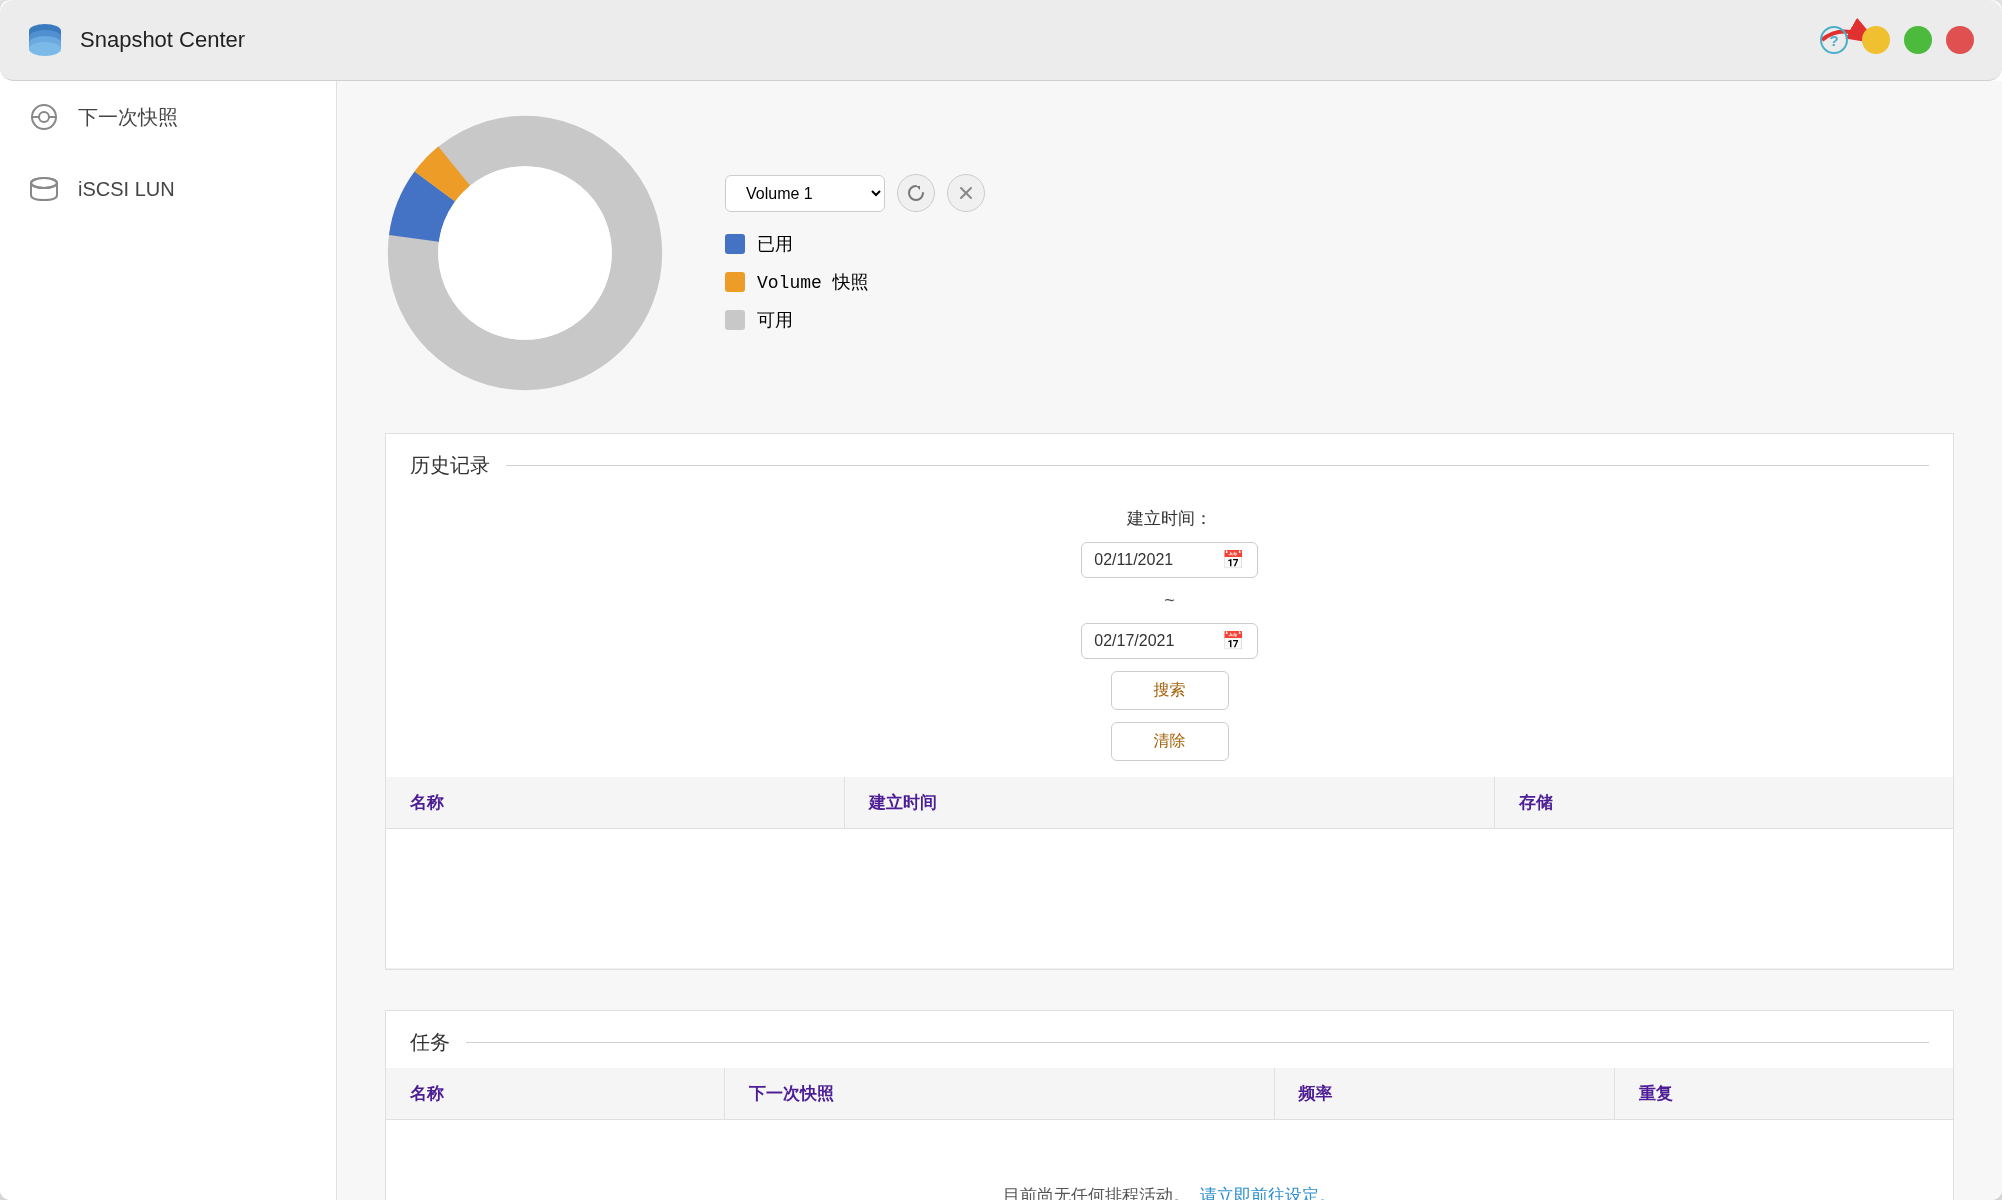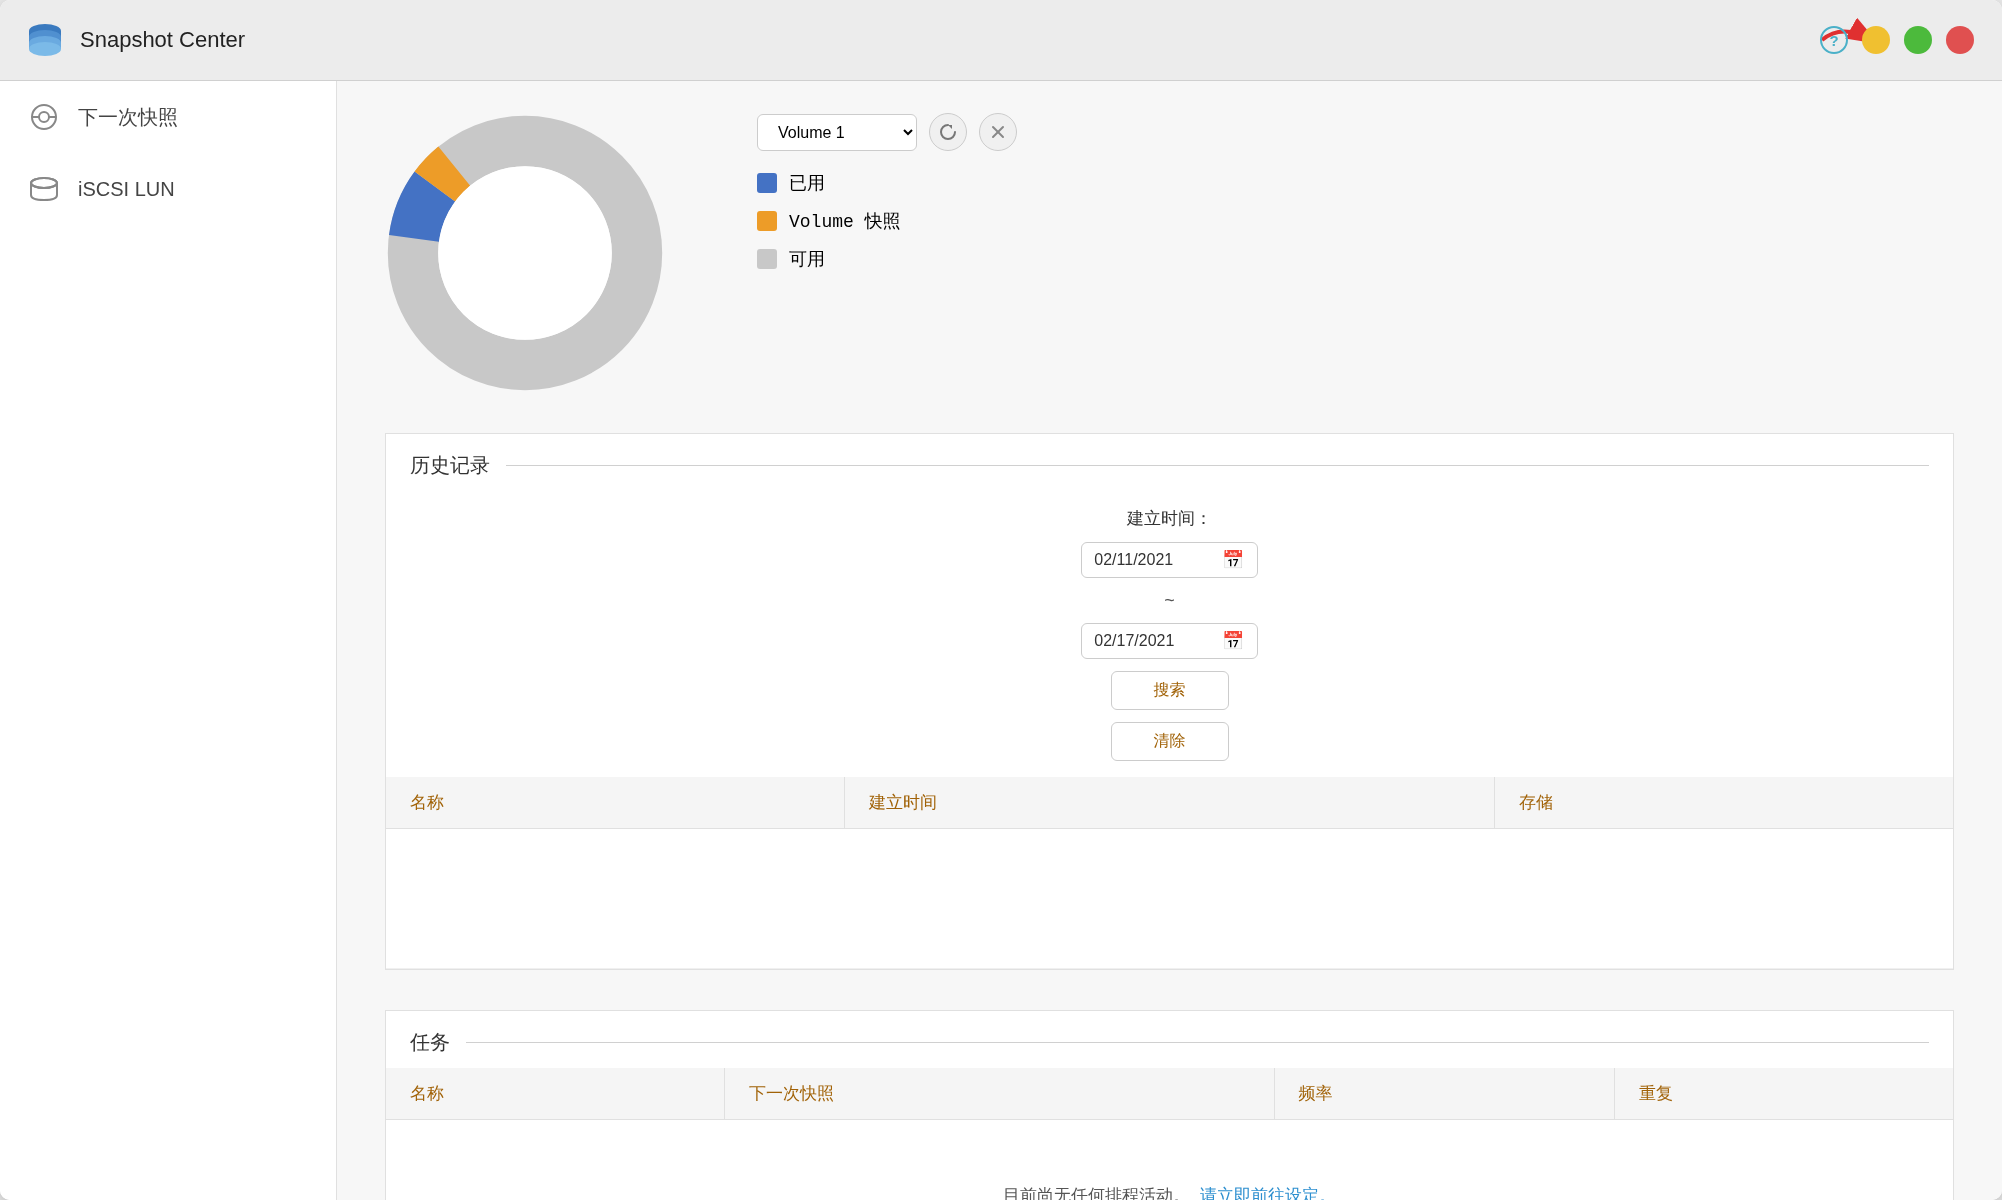--- a/index.html
+++ b/index.html
@@ -24,20 +24,21 @@
 
     
     .title-bar {
       display: flex;
       align-items: center;
       background: #ececec;
       height: 81px;
       padding: 0 24px;
       border-bottom: 1px solid #d0d0d0;
       position: relative;
+      border-radius: 14px;
     }
     .title-bar-left {
       display: flex;
       align-items: center;
       gap: 14px;
     }
     .app-icon {
       width: 42px;
       height: 42px;
     }
@@ -127,22 +128,23 @@
     .right-panel {
       flex: 1;
       background: #f7f7f7;
       overflow-y: auto;
       padding: 32px 48px 48px 48px;
     }
 
     
     .chart-area {
       display: flex;
+      align-items: center;
       margin-bottom: 40px;
-      gap: 92px;
+      gap: 60px;
     }
 
     .donut-container {
       width: 280px;
       height: 280px;
       flex-shrink: 0;
     }
 
     .chart-controls {
       display: flex;
@@ -279,22 +281,22 @@
       width: 100%;
       border-collapse: collapse;
       font-size: 17px;
     }
     thead tr {
       background: #f5f5f5;
     }
     th {
       padding: 14px 24px;
       text-align: left;
-      font-weight: 400;
-      color: #a16207;
+      font-weight: 700;
+      color: #4c1d95;
       border-bottom: 1px solid #e0e0e0;
       border-right: 1px solid #e0e0e0;
     }
     th:last-child { border-right: none; }
     td {
       padding: 14px 24px;
       color: #444;
       border-bottom: 1px solid #f0f0f0;
       border-right: 1px solid #e0e0e0;
       font-family: Liberation Mono, monospace;

